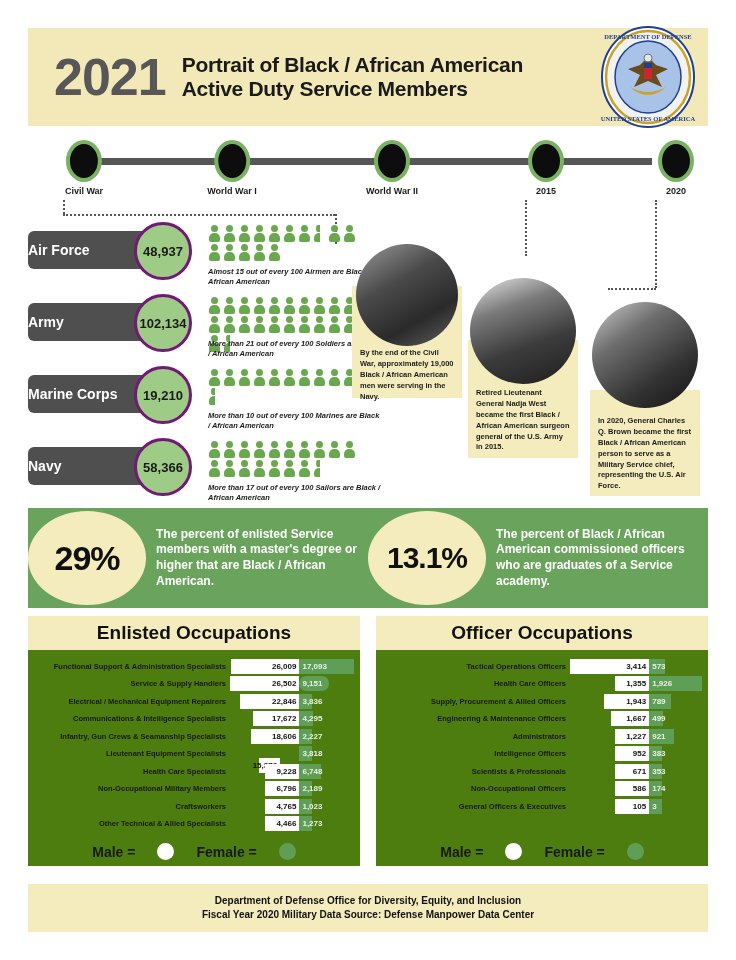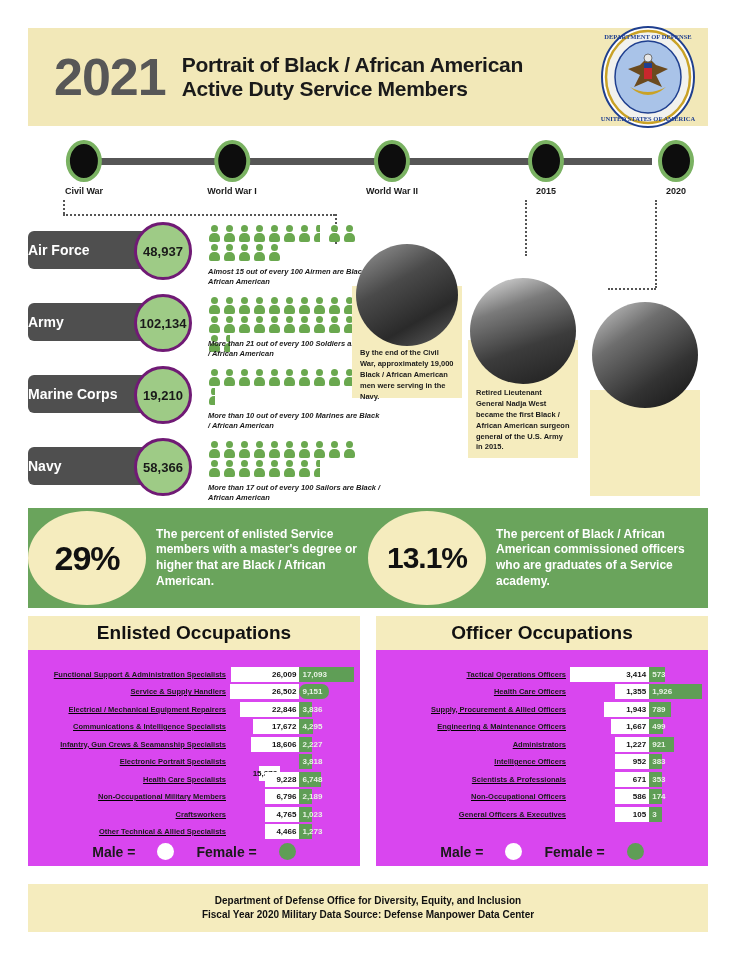--- a/index.html
+++ b/index.html
@@ -124,21 +124,21 @@
 
   
   .panel { position: absolute; top: 616px; width: 332px; height: 250px; }
   .panel.left { left: 28px; }
   .panel.right { left: 376px; }
   .panel-head {
     height: 34px; background: #f5ecbe;
     display: flex; align-items: center; justify-content: center;
     font-size: 19px; font-weight: bold; color: #111;
   }
-  .panel-body { height: 216px; background: #d946ef; padding: 16px 6px 0 6px; position: relative; text-decoration: underline; }
+  .panel-body { height: 216px; background: #4d7c0f; padding: 8px 6px 0 6px; position: relative; }
   .row { height: 16px; display: flex; align-items: center; margin-bottom: 1.5px; }
   .row-label {
     font-size: 7.5px; font-weight: bold; color: #1a1a1a;
     text-align: right; white-space: nowrap; padding-right: 4px;
   }
   .panel.left .row-label { width: 196px; }
   .panel.right .row-label { width: 188px; }
   .bars { flex: 1; position: relative; height: 15px; }
   .bar-male {
     position: absolute; top: 0; height: 15px; background: #ffffff;
@@ -275,20 +275,21 @@
     <div class="photo" style="left:2px; top:-62px; width:106px; height:106px;">
         <div class="ph-grad2"></div>
       </div>
     <div class="ctext" style="top:48px">Retired Lieutenant General Nadja West became the first Black / African American surgeon general of the U.S. Army in 2015.</div>
   </div>
 
   <div class="callout" style="left:590px; top:390px; width:110px; height:106px;">
     <div class="photo" style="left:2px; top:-88px; width:106px; height:106px;">
         <div class="ph-grad3"></div>
       </div>
+    <div class="ctext" style="top:26px">In 2020, General Charles Q. Brown became the first Black / African American person to serve as a Military Service chief, representing the U.S. Air Force.</div>
   </div>
 
   <div class="band">
     <div class="band-ellipse big">29%</div>
     <div class="band-text">The percent of enlisted Service members with a master's degree or higher that are Black / African American.</div>
     <div class="band-ellipse big2">13.1%</div>
     <div class="band-text">The percent of Black / African American commissioned officers who are graduates of a Service academy.</div>
   </div>
 
   <div class="panel left">
@@ -323,21 +324,21 @@
           </div>
         </div>
         <div class="row">
           <div class="row-label">Infantry, Gun Crews &amp; Seamanship Specialists</div>
           <div class="bars">
             <div class="bar-male" style="left: 20.6889px; width: 48.7511px;">18,606</div>
             <div class="bar-female" style="left: 69.44px; width: 13px;">2,227</div>
           </div>
         </div>
         <div class="row">
-          <div class="row-label">Electronic Portrait Specialists</div>
+          <div class="row-label">Lieutenant Equipment Specialists</div>
           <div class="bars">
             <div class="bar-male" style="left: 29.1469px; width: 21px; margin-top: 12px;">15,378</div>
             <div class="bar-female" style="left: 69.44px; width: 13px;">3,818</div>
           </div>
         </div>
         <div class="row">
           <div class="row-label">Health Care Specialists</div>
           <div class="bars">
             <div class="bar-male" style="left: 35.44px; width: 34px;">9,228</div>
             <div class="bar-female" style="left: 69.44px; width: 21.5393px;">6,748</div>

